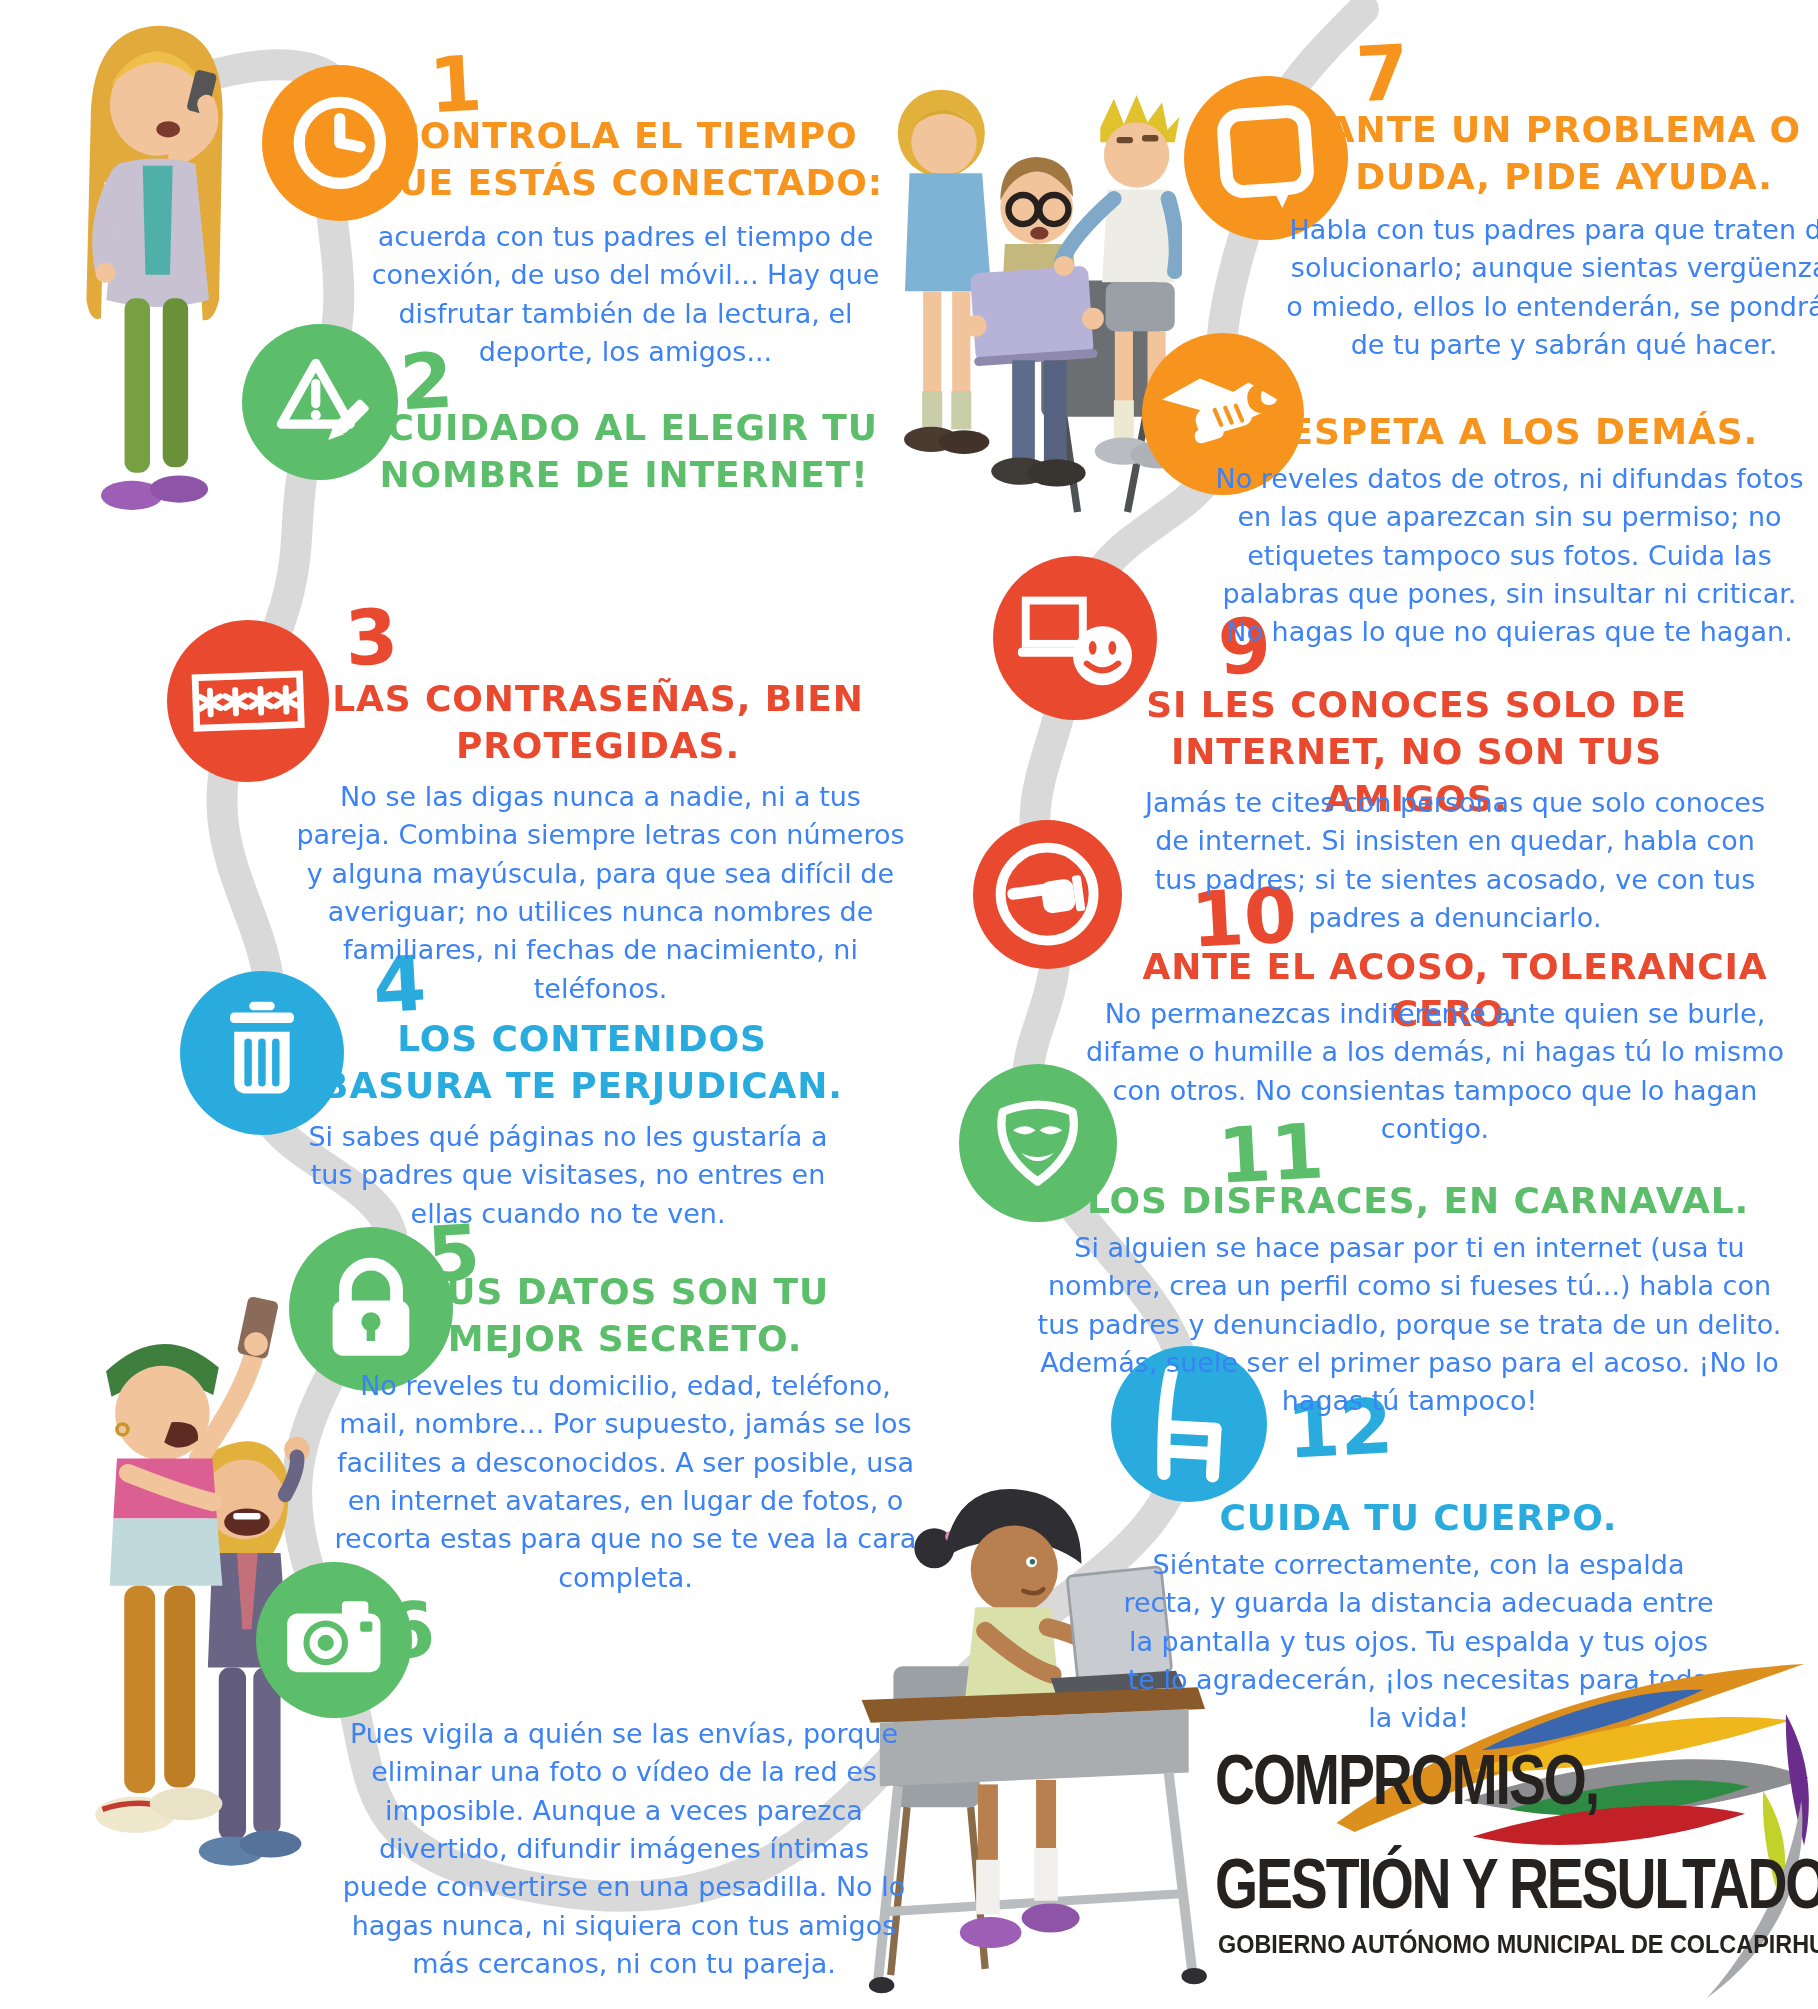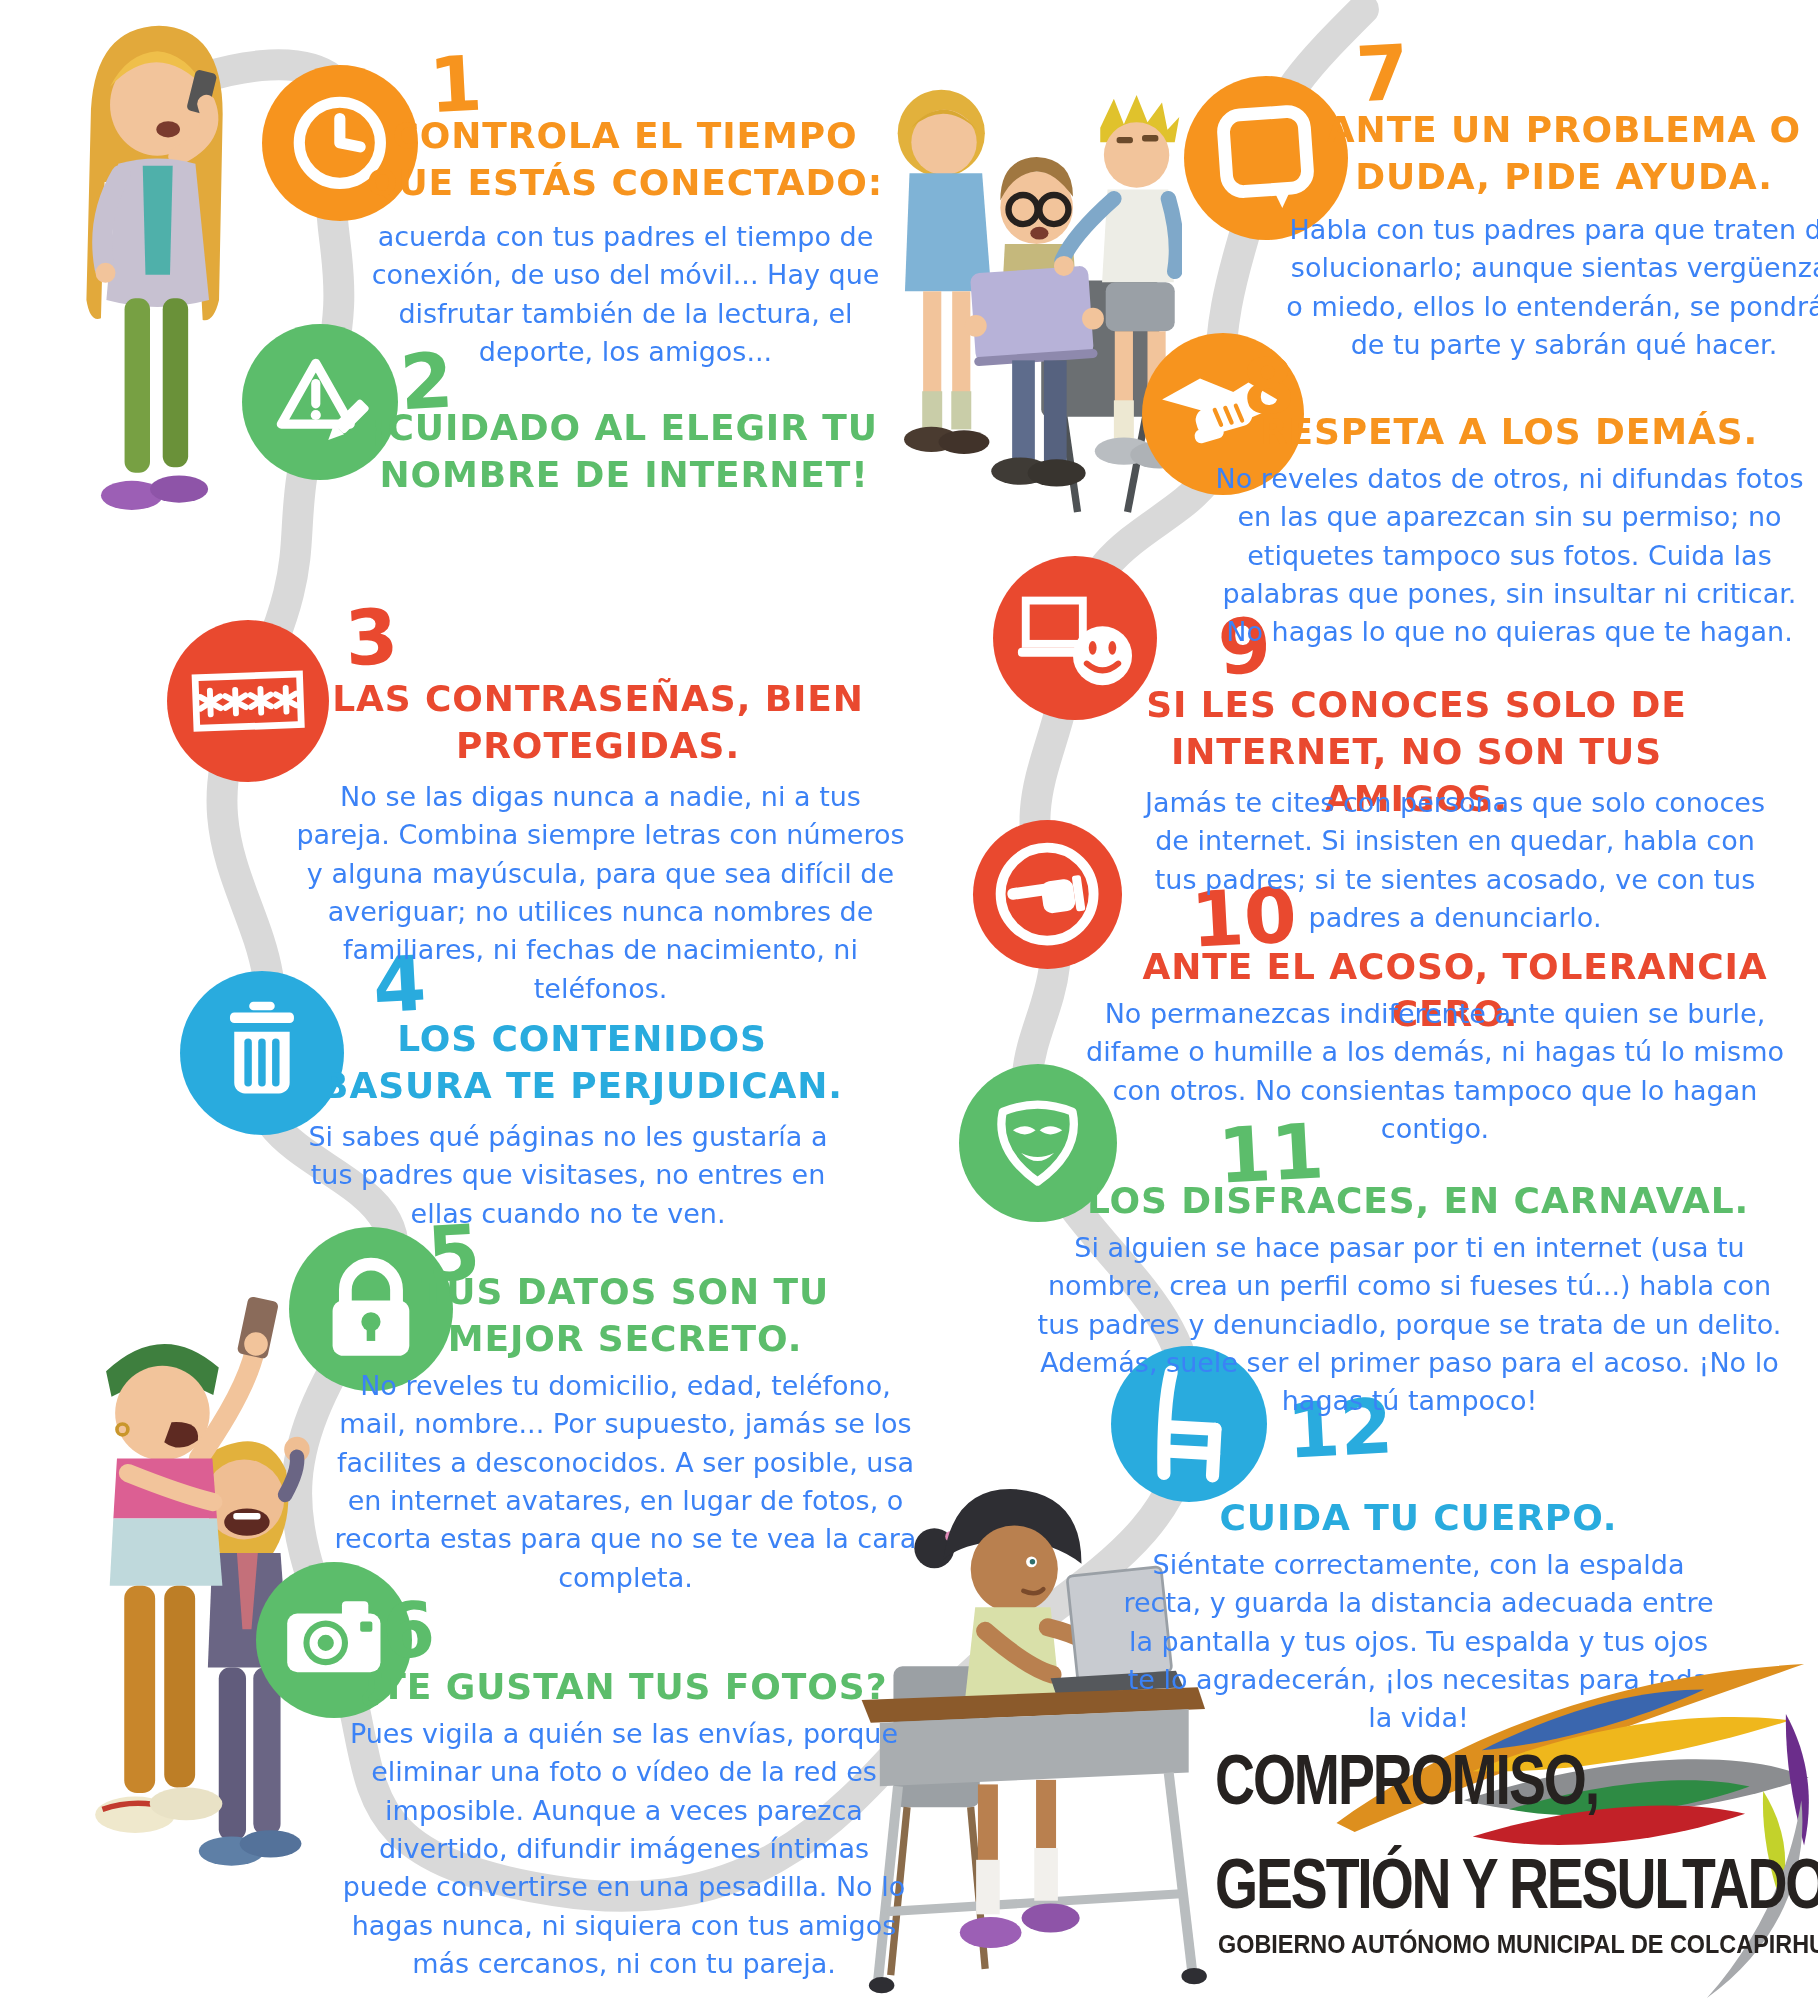--- a/index.html
+++ b/index.html
@@ -315,21 +315,20 @@
   <div class="num c-red" style="left:1218px;top:609px">9</div>
   <div class="num c-red" style="left:1191px;top:880px">10</div>
   <div class="num c-green" style="left:1218px;top:1116px">11</div>
   <div class="num c-blue" style="left:1287px;top:1391px">12</div>
 
   <div class="tip-title c-orange" style="left:356px;top:113px;width:538px">CONTROLA EL TIEMPO QUE ESTÁS CONECTADO:</div>
   <div class="tip-title c-green" style="left:344px;top:405px;width:560px">¡CUIDADO AL ELEGIR TU NOMBRE DE INTERNET!</div>
   <div class="tip-title c-blue" style="left:313px;top:1016px;width:538px">LOS CONTENIDOS BASURA TE PERJUDICAN.</div>
   <div class="tip-title c-red" style="left:309px;top:676px;width:578px">LAS CONTRASEÑAS, BIEN PROTEGIDAS.</div>
   <div class="tip-title c-green" style="left:356px;top:1269px;width:538px">TUS DATOS SON TU MEJOR SECRETO.</div>
-  <div class="tip-title c-green" style="left:351px;top:1664px;width:545px">¿TE GUSTAN TUS FOTOS?</div>
   <div class="tip-title c-orange" style="left:1302px;top:107px;width:524px">ANTE UN PROBLEMA O DUDA, PIDE AYUDA.</div>
   <div class="tip-title c-orange" style="left:1229px;top:409px;width:560px">RESPETA A LOS DEMÁS.</div>
   <div class="tip-title c-red" style="left:1111px;top:682px;width:611px">SI LES CONOCES SOLO DE INTERNET, NO SON TUS AMIGOS.</div>
   <div class="tip-title c-red" style="left:1102px;top:944px;width:706px">ANTE EL ACOSO, TOLERANCIA CERO.</div>
   <div class="tip-title c-green" style="left:1047px;top:1178px;width:742px">LOS DISFRACES, EN CARNAVAL.</div>
   <div class="tip-title c-blue" style="left:1142px;top:1495px;width:553px">CUIDA TU CUERPO.</div>
 
   <div class="tip-body" style="left:362px;top:218px;width:527px">acuerda con tus padres el tiempo de conexión, de uso del móvil... Hay que disfrutar también de la lectura, el deporte, los amigos...</div>
   <div class="tip-body" style="left:295px;top:778px;width:611px">No se las digas nunca a nadie, ni a tus pareja. Combina siempre letras con números y alguna mayúscula, para que sea difícil de averiguar; no utilices nunca nombres de familiares, ni fechas de nacimiento, ni teléfonos.</div>
   <div class="tip-body" style="left:299px;top:1118px;width:538px">Si sabes qué páginas no les gustaría a tus padres que visitases, no entres en ellas cuando no te ven.</div>

